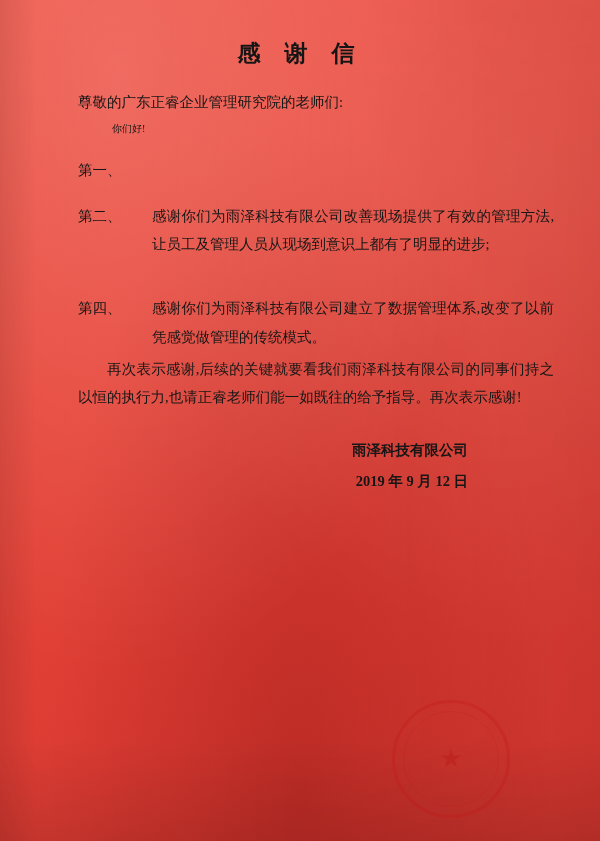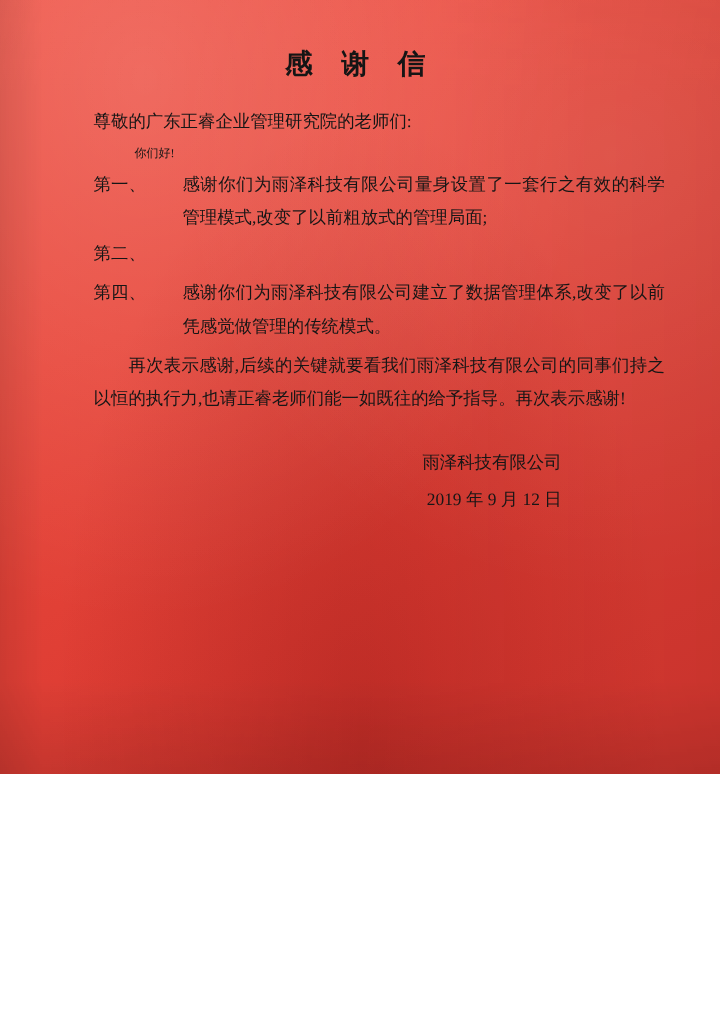--- a/index.html
+++ b/index.html
@@ -8,21 +8,21 @@
   }
   body {
     width: 600px;
     height: 841px;
     overflow: hidden;
     font-family: "Liberation Serif", "DejaVu Serif", serif;
   }
   #page {
     position: relative;
     width: 600px;
-    height: 645px;
+    height: 841px;
     background: #e8453c;
     background-image:
       radial-gradient(ellipse at 20% 10%, rgba(255,255,255,0.16), rgba(255,255,255,0) 55%),
       radial-gradient(ellipse at 85% 20%, rgba(255,255,255,0.10), rgba(255,255,255,0) 50%),
       radial-gradient(ellipse at 50% 95%, rgba(120,10,10,0.30), rgba(120,10,10,0) 60%),
       linear-gradient(155deg, #ef5346 0%, #e8473b 35%, #dd3c33 70%, #d4352e 100%);
     overflow: hidden;
   }
   
   #page::after {
@@ -74,21 +74,21 @@
     text-justify: inter-ideograph;
     text-indent: 2em;
     color: #161616;
   }
   .numbered {
     display: flex;
     padding: 0 6px 0 38px;
     font-size: 14.5px;
     line-height: 1.95;
     color: #161616;
-    margin-top: 2px;
+    margin-top: 18px;
   }
   .numbered .num {
     flex: 0 0 auto;
     width: 74px;
     white-space: nowrap;
   }
   .numbered .body {
     flex: 1 1 auto;
     text-align: justify;
     text-justify: inter-ideograph;
@@ -109,20 +109,21 @@
     padding-right: 92px;
     text-align: right;
     font-size: 14.5px;
     line-height: 2.1;
     color: #161616;
     position: relative;
     z-index: 4;
   }
   .signature div {
     white-space: nowrap;
+    font-weight: bold;
   }
   
   .seal {
     position: absolute;
     left: 392px;
     top: 700px;
     width: 118px;
     height: 118px;
     border-radius: 50%;
     border: 3px solid rgba(196, 24, 24, 0.55);
@@ -160,25 +161,25 @@
 
     <div class="doc-title">感 谢 信</div>
 
     <p class="salutation">尊敬的广东正睿企业管理研究院的老师们:</p>
 
     <p class="greeting">你们好!</p>
 
 
     <div class="numbered">
       <span class="num">第一、</span>
-      <span class="body">感谢你们为雨泽科技有限公司量身设置了一套行之有效的科学管理模式,改变了以前粗放式的管理局面;</span>
     </div>
 
     <div class="numbered">
       <span class="num">第二、</span>
+      <span class="body">感谢你们为雨泽科技有限公司改善现场提供了有效的管理方法,让员工及管理人员从现场到意识上都有了明显的进步;</span>
     </div>
 
     <div class="numbered">
     </div>
 
     <div class="numbered">
       <span class="num">第四、</span>
       <span class="body">感谢你们为雨泽科技有限公司建立了数据管理体系,改变了以前凭感觉做管理的传统模式。</span>
     </div>
 

